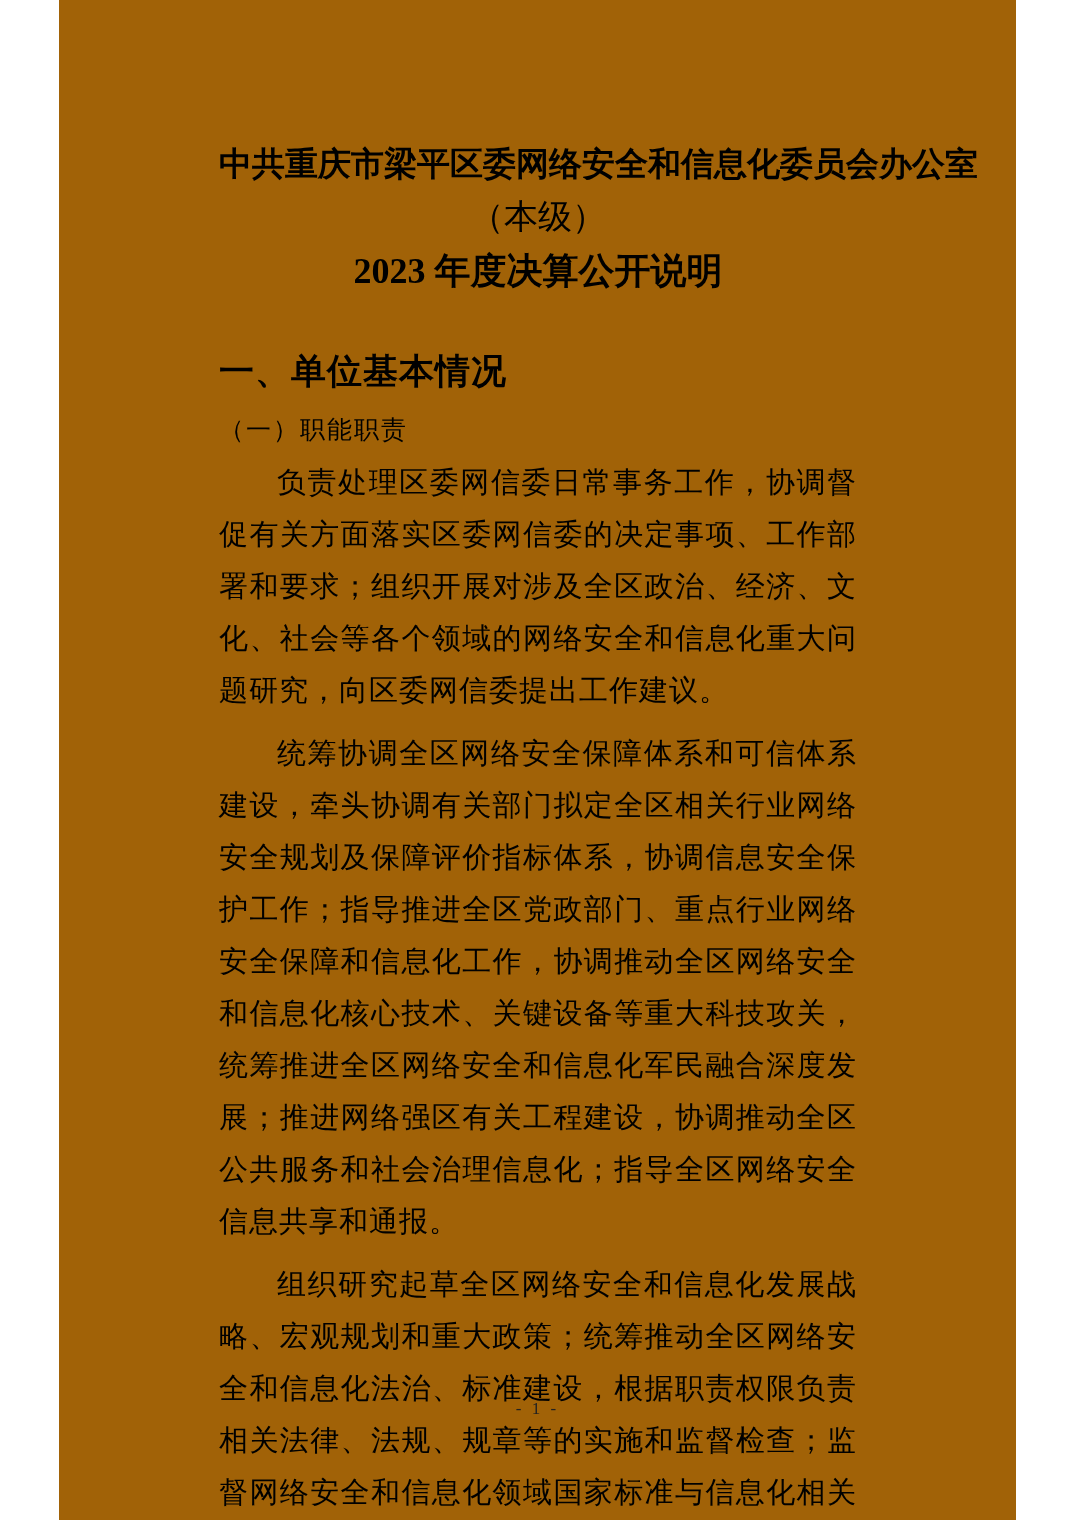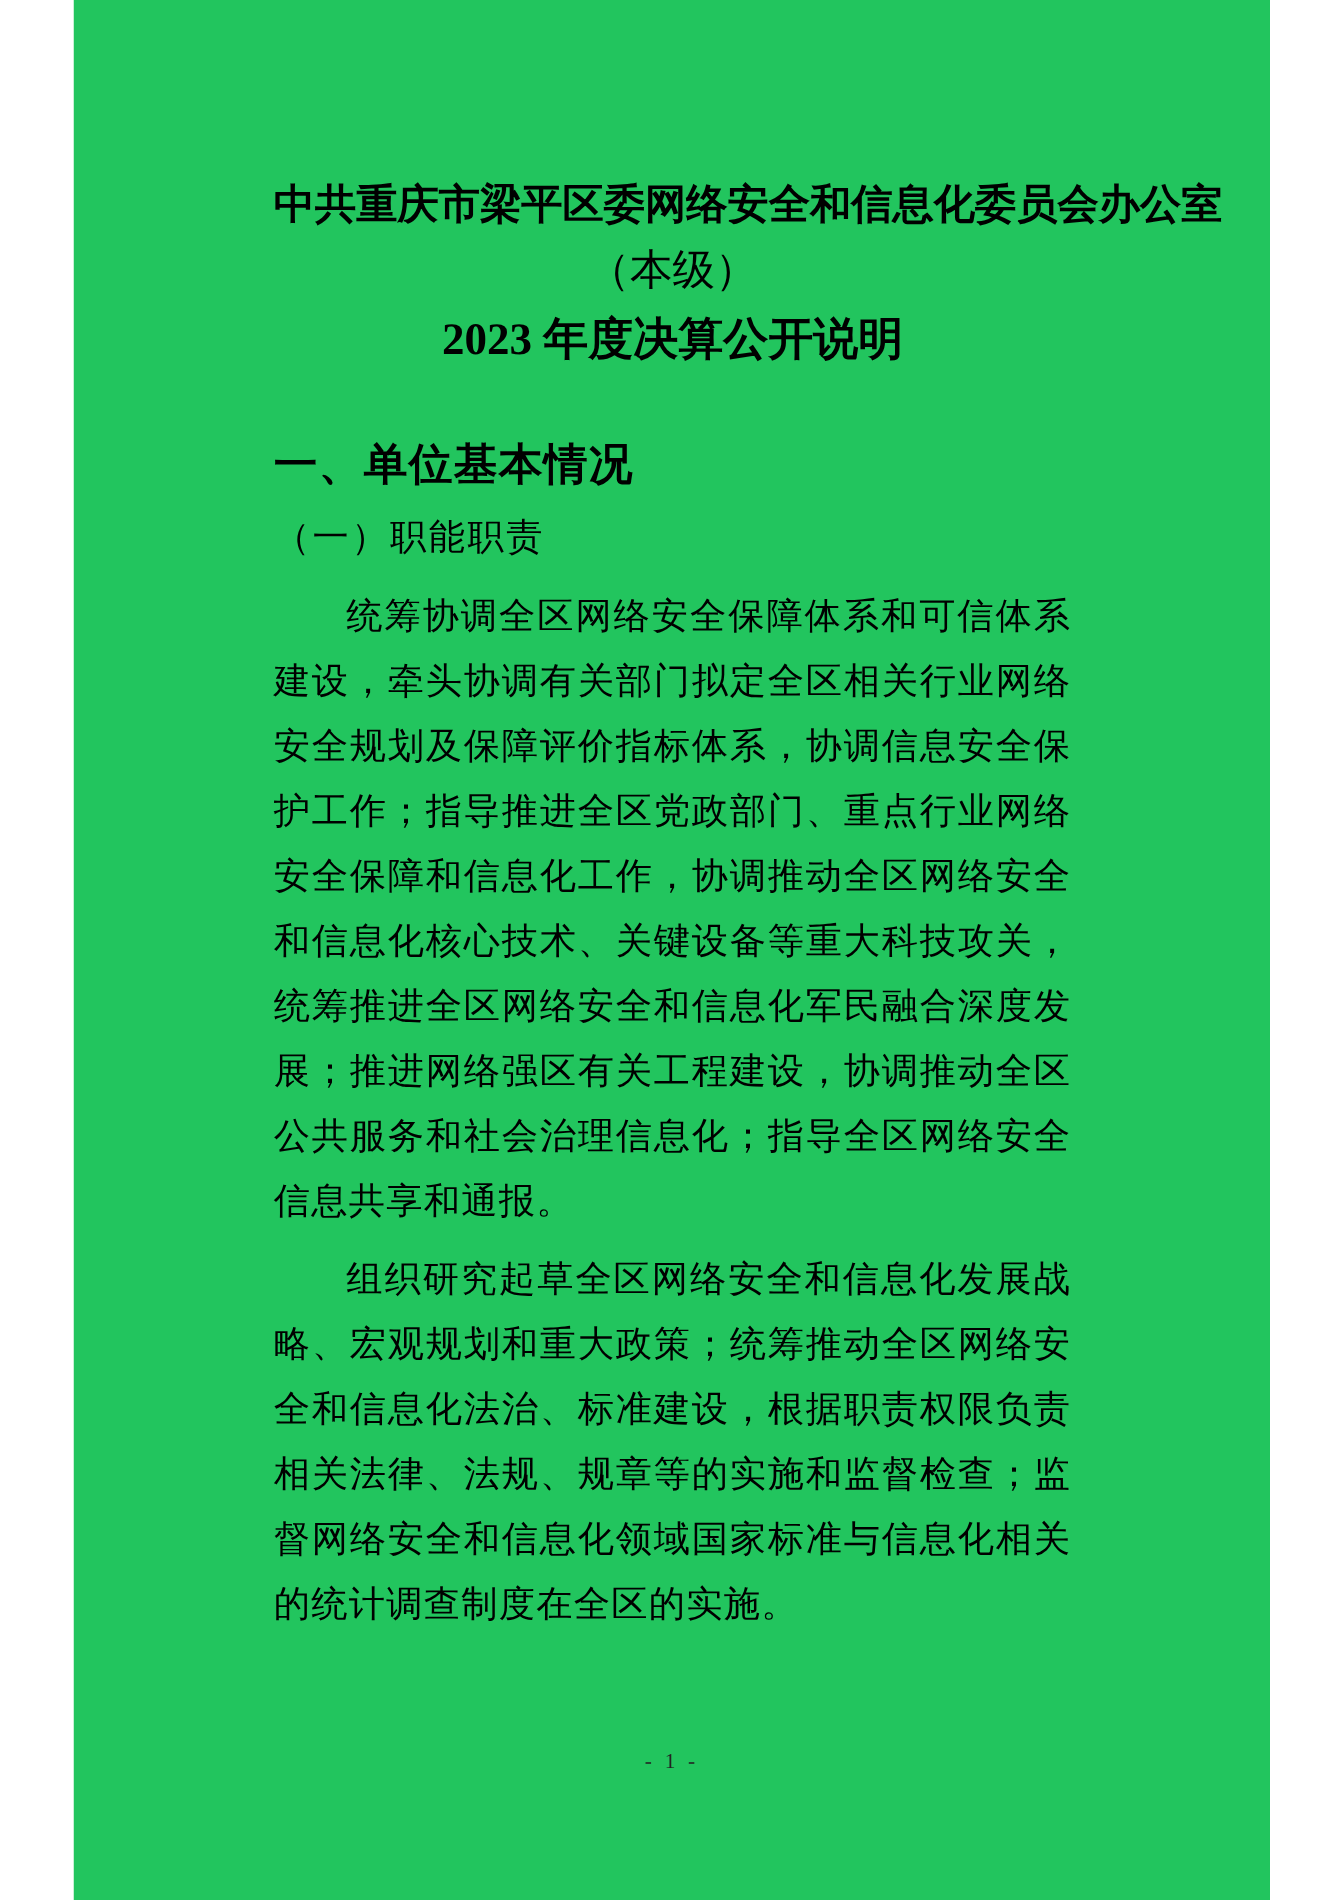--- a/index.html
+++ b/index.html
@@ -4,21 +4,21 @@
 <style>
   html, body {
     margin: 0;
     padding: 0;
     background: #ffffff;
   }
   .page {
     width: 957px;
     height: 1520px;
     position: relative;
-    background: #22c55e;
+    background: #a16207;
     color: #000000;
     font-family: "Liberation Serif", "DejaVu Serif", serif;
     overflow: hidden;
     margin: 0 auto;
   }
   .content {
     padding: 138px 159px 0 160px;
   }
   .title-l1 {
     font-weight: bold;
@@ -41,21 +41,21 @@
   }
   .h-section {
     font-family: Liberation Mono, monospace;
     font-weight: bold;
     font-size: 35px;
     line-height: 52px;
     margin-top: 48px;
     letter-spacing: 1px;
   }
   .h-sub {
-    font-size: 29px;
+    font-size: 25px;
     line-height: 52px;
     margin-top: 4px;
     letter-spacing: 2px;
   }
   .para {
     font-size: 29px;
     line-height: 52px;
     text-align: justify;
     text-indent: 2em;
     margin: 11px 0 0 0;
@@ -85,20 +85,21 @@
     <div class="title-l1">中共重庆市梁平区委网络安全和信息化委员会办公室</div>
 
     <div class="title-l2">（本级）</div>
 
     <div class="title-l3">2023 年度决算公开说明</div>
 
     <div class="h-section">一、单位基本情况</div>
 
     <div class="h-sub">（一）职能职责</div>
 
+    <p class="para first">负责处理区委网信委日常事务工作，协调督促有关方面落实区委网信委的决定事项、工作部署和要求；组织开展对涉及全区政治、经济、文化、社会等各个领域的网络安全和信息化重大问题研究，向区委网信委提出工作建议。</p>
 
     <p class="para">统筹协调全区网络安全保障体系和可信体系建设，牵头协调有关部门拟定全区相关行业网络安全规划及保障评价指标体系，协调信息安全保护工作；指导推进全区党政部门、重点行业网络安全保障和信息化工作，协调推动全区网络安全和信息化核心技术、关键设备等重大科技攻关，统筹推进全区网络安全和信息化军民融合深度发展；推进网络强区有关工程建设，协调推动全区公共服务和社会治理信息化；指导全区网络安全信息共享和通报。</p>
 
     <p class="para">组织研究起草全区网络安全和信息化发展战略、宏观规划和重大政策；统筹推动全区网络安全和信息化法治、标准建设，根据职责权限负责相关法律、法规、规章等的实施和监督检查；监督网络安全和信息化领域国家标准与信息化相关的统计调查制度在全区的实施。</p>
 
   </div>
 
   <div class="footer">- 1 -</div>
 </div>
 

